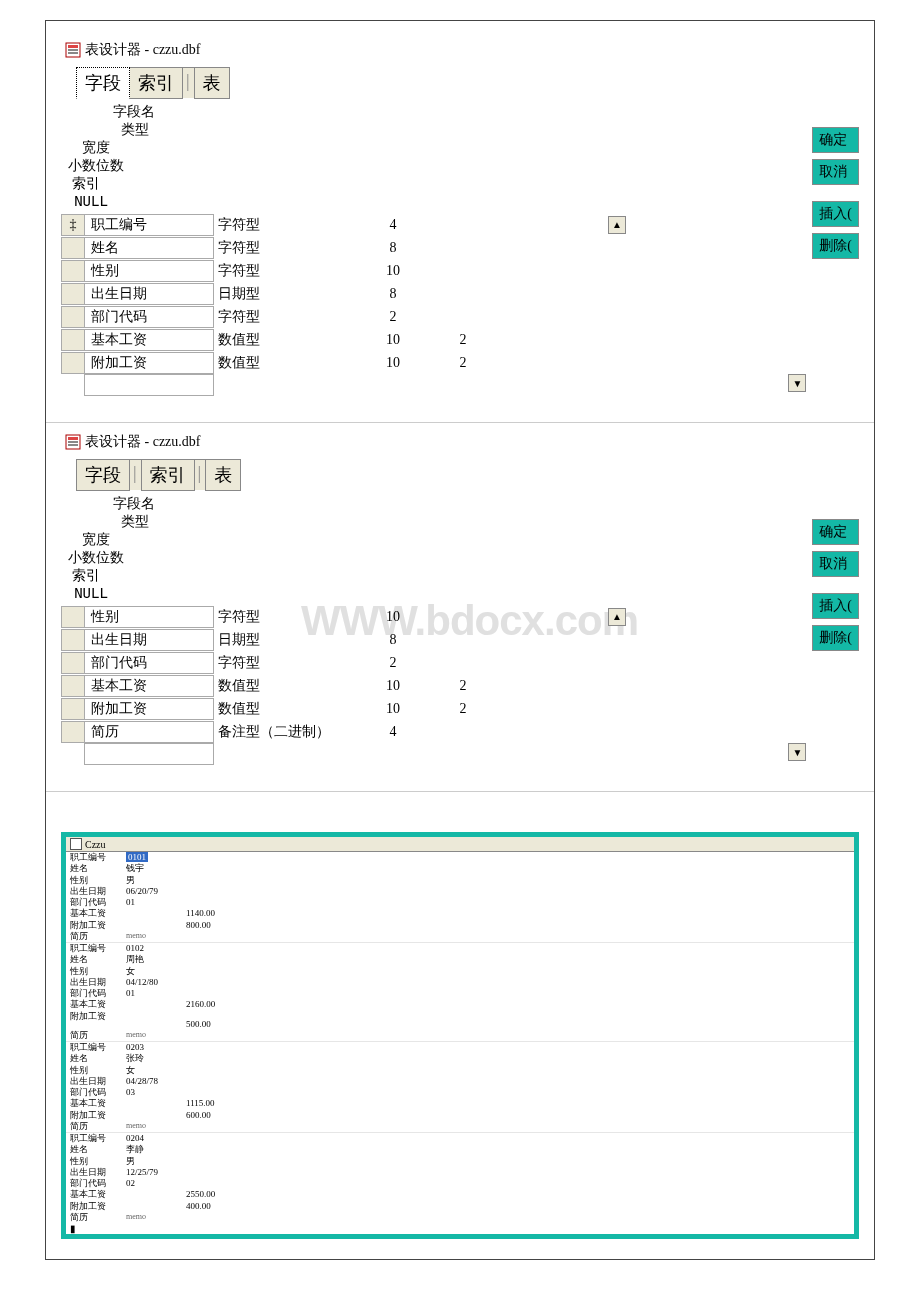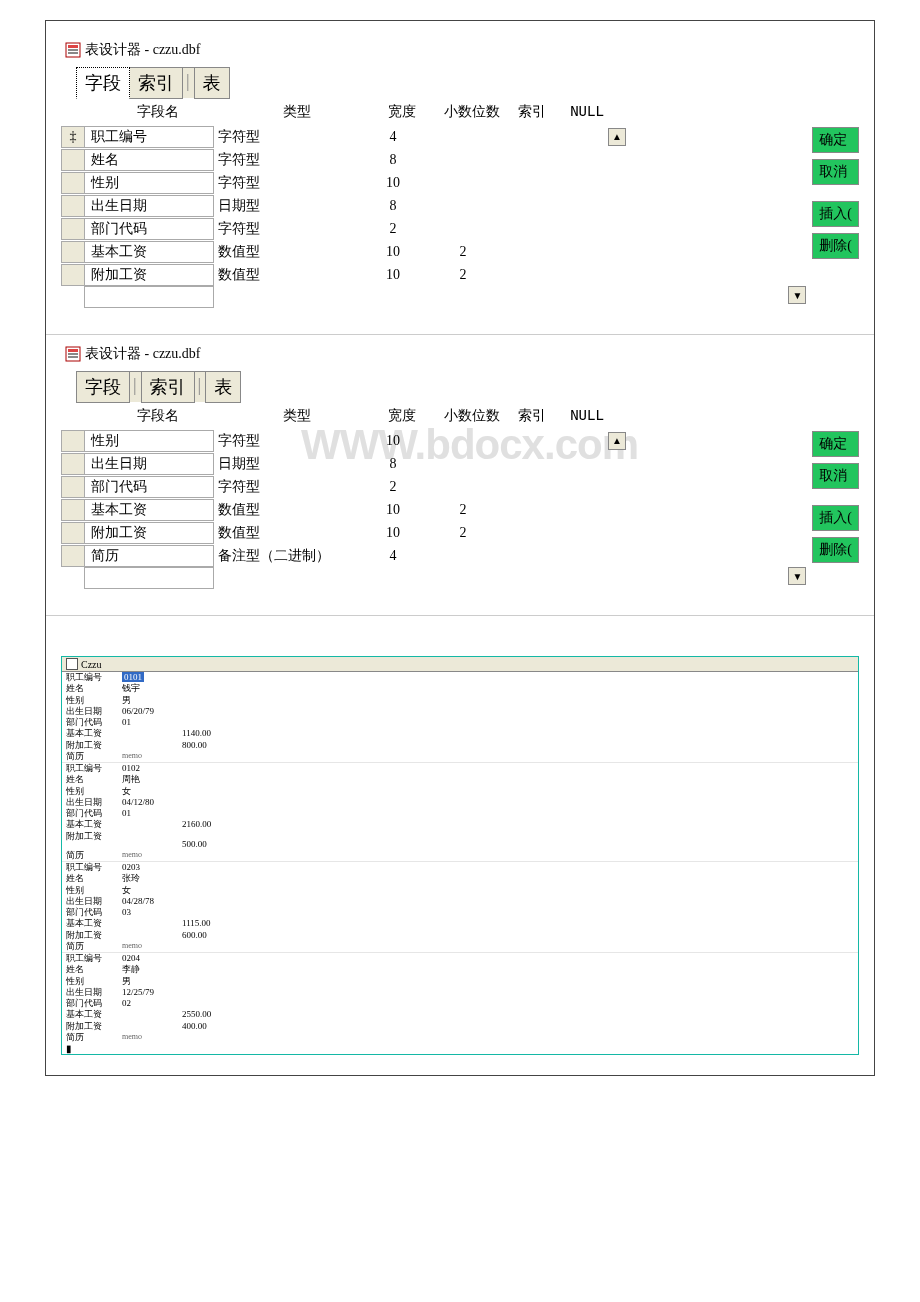--- a/index.html
+++ b/index.html
@@ -66,20 +66,21 @@
       gap: 6px;
       align-items: flex-start;
     }
     .grid-area {
       flex: 1;
     }
     .grid-header {
       display: flex;
       padding: 4px 0;
       font-size: 14px;
+      flex-direction: column;
     }
     .grid-header > div {
       text-align: center;
     }
     .col-handle { width: 24px; }
     .col-name { width: 130px; text-align: left; padding-left: 8px; }
     .col-type { width: 140px; text-align: left; padding-left: 4px; }
     .col-width { width: 70px; }
     .col-decimal { width: 70px; }
     .col-index { width: 50px; }
@@ -135,21 +136,21 @@
     }
     .action-buttons {
       display: flex;
       flex-direction: column;
       gap: 6px;
       padding-top: 28px;
     }
     .action-btn {
       padding: 3px 6px;
       border: 1px solid #888;
-      background: #22c55e;
+      background: #14b8a6;
       font-size: 14px;
       cursor: pointer;
       white-space: nowrap;
     }
     .empty-row {
       display: flex;
       height: 23px;
     }
     .empty-row .cell-name {
       width: 130px;
@@ -172,21 +173,21 @@
       font-weight: bold;
       color: #e0e0e0;
       font-family: Arial, sans-serif;
       z-index: -1;
       left: 240px;
       top: -8px;
       letter-spacing: -1px;
     }
     
     .records-panel {
-      border: 1px solid #14b8a6;
+      border: 5px solid #14b8a6;
       font-size: 10px;
       margin-top: 40px;
     }
     .records-title {
       background: #ece9d8;
       border-bottom: 1px solid #888;
       padding: 1px 4px;
       display: flex;
       align-items: center;
       gap: 3px;

